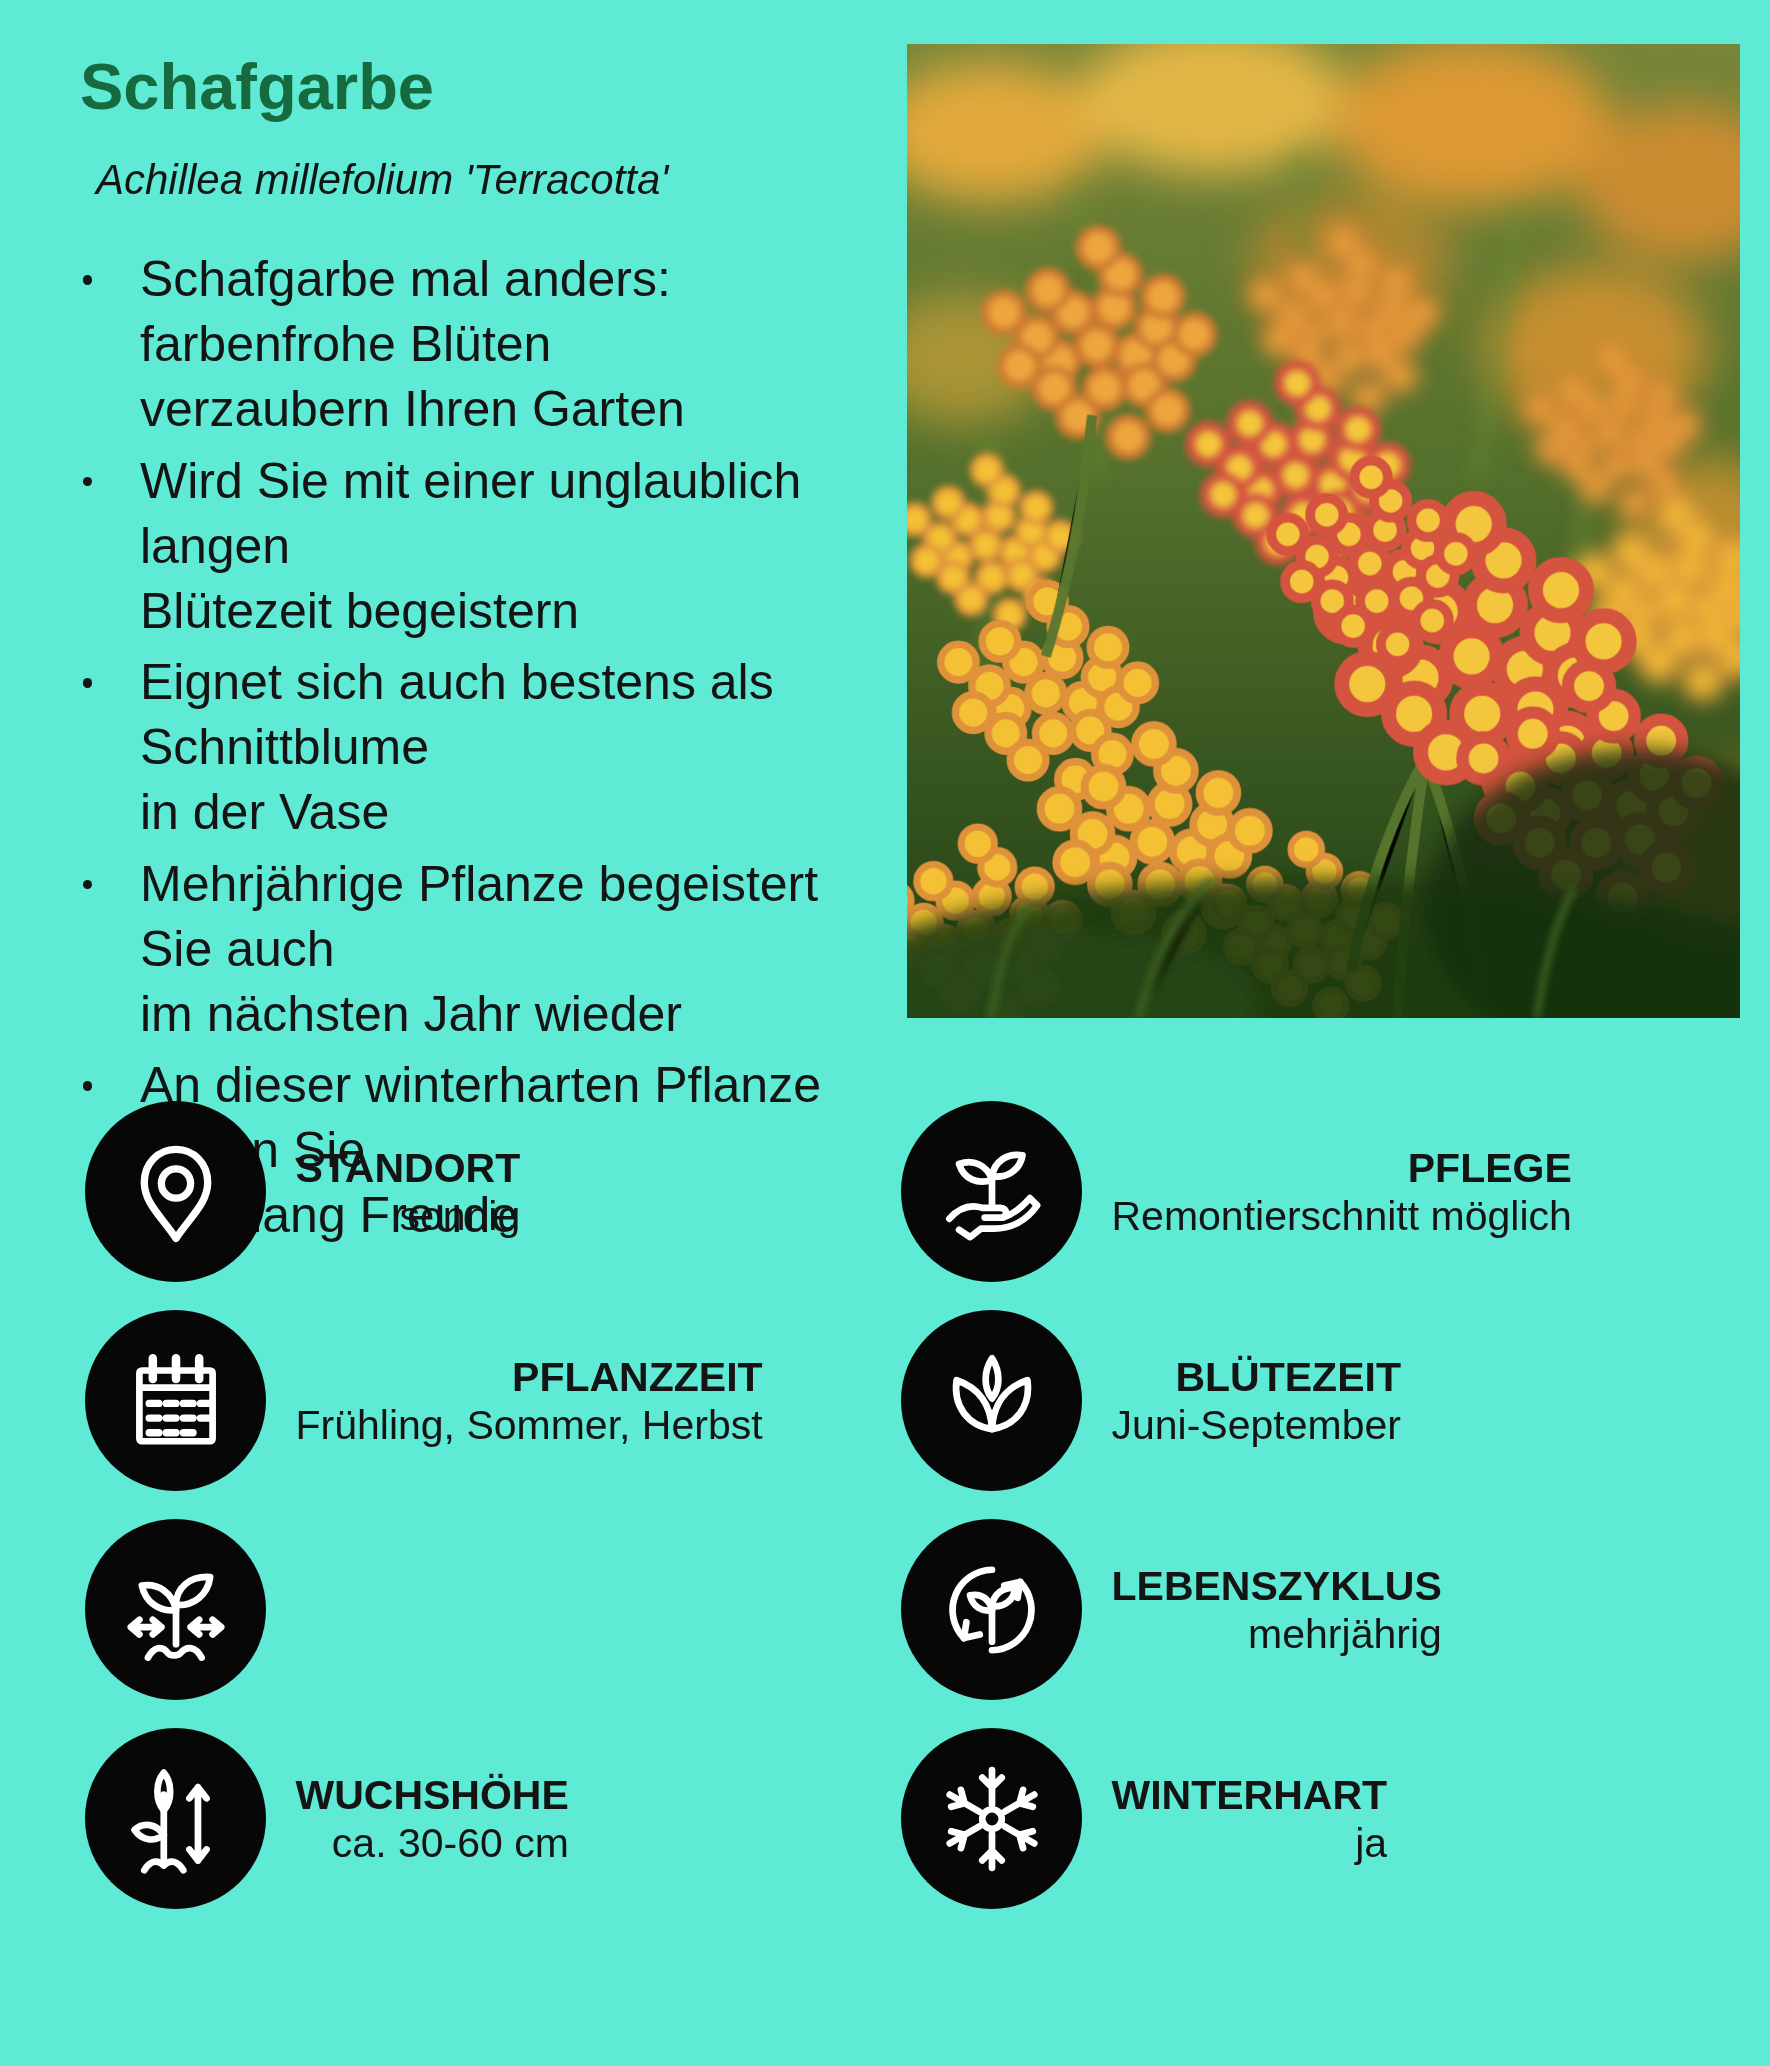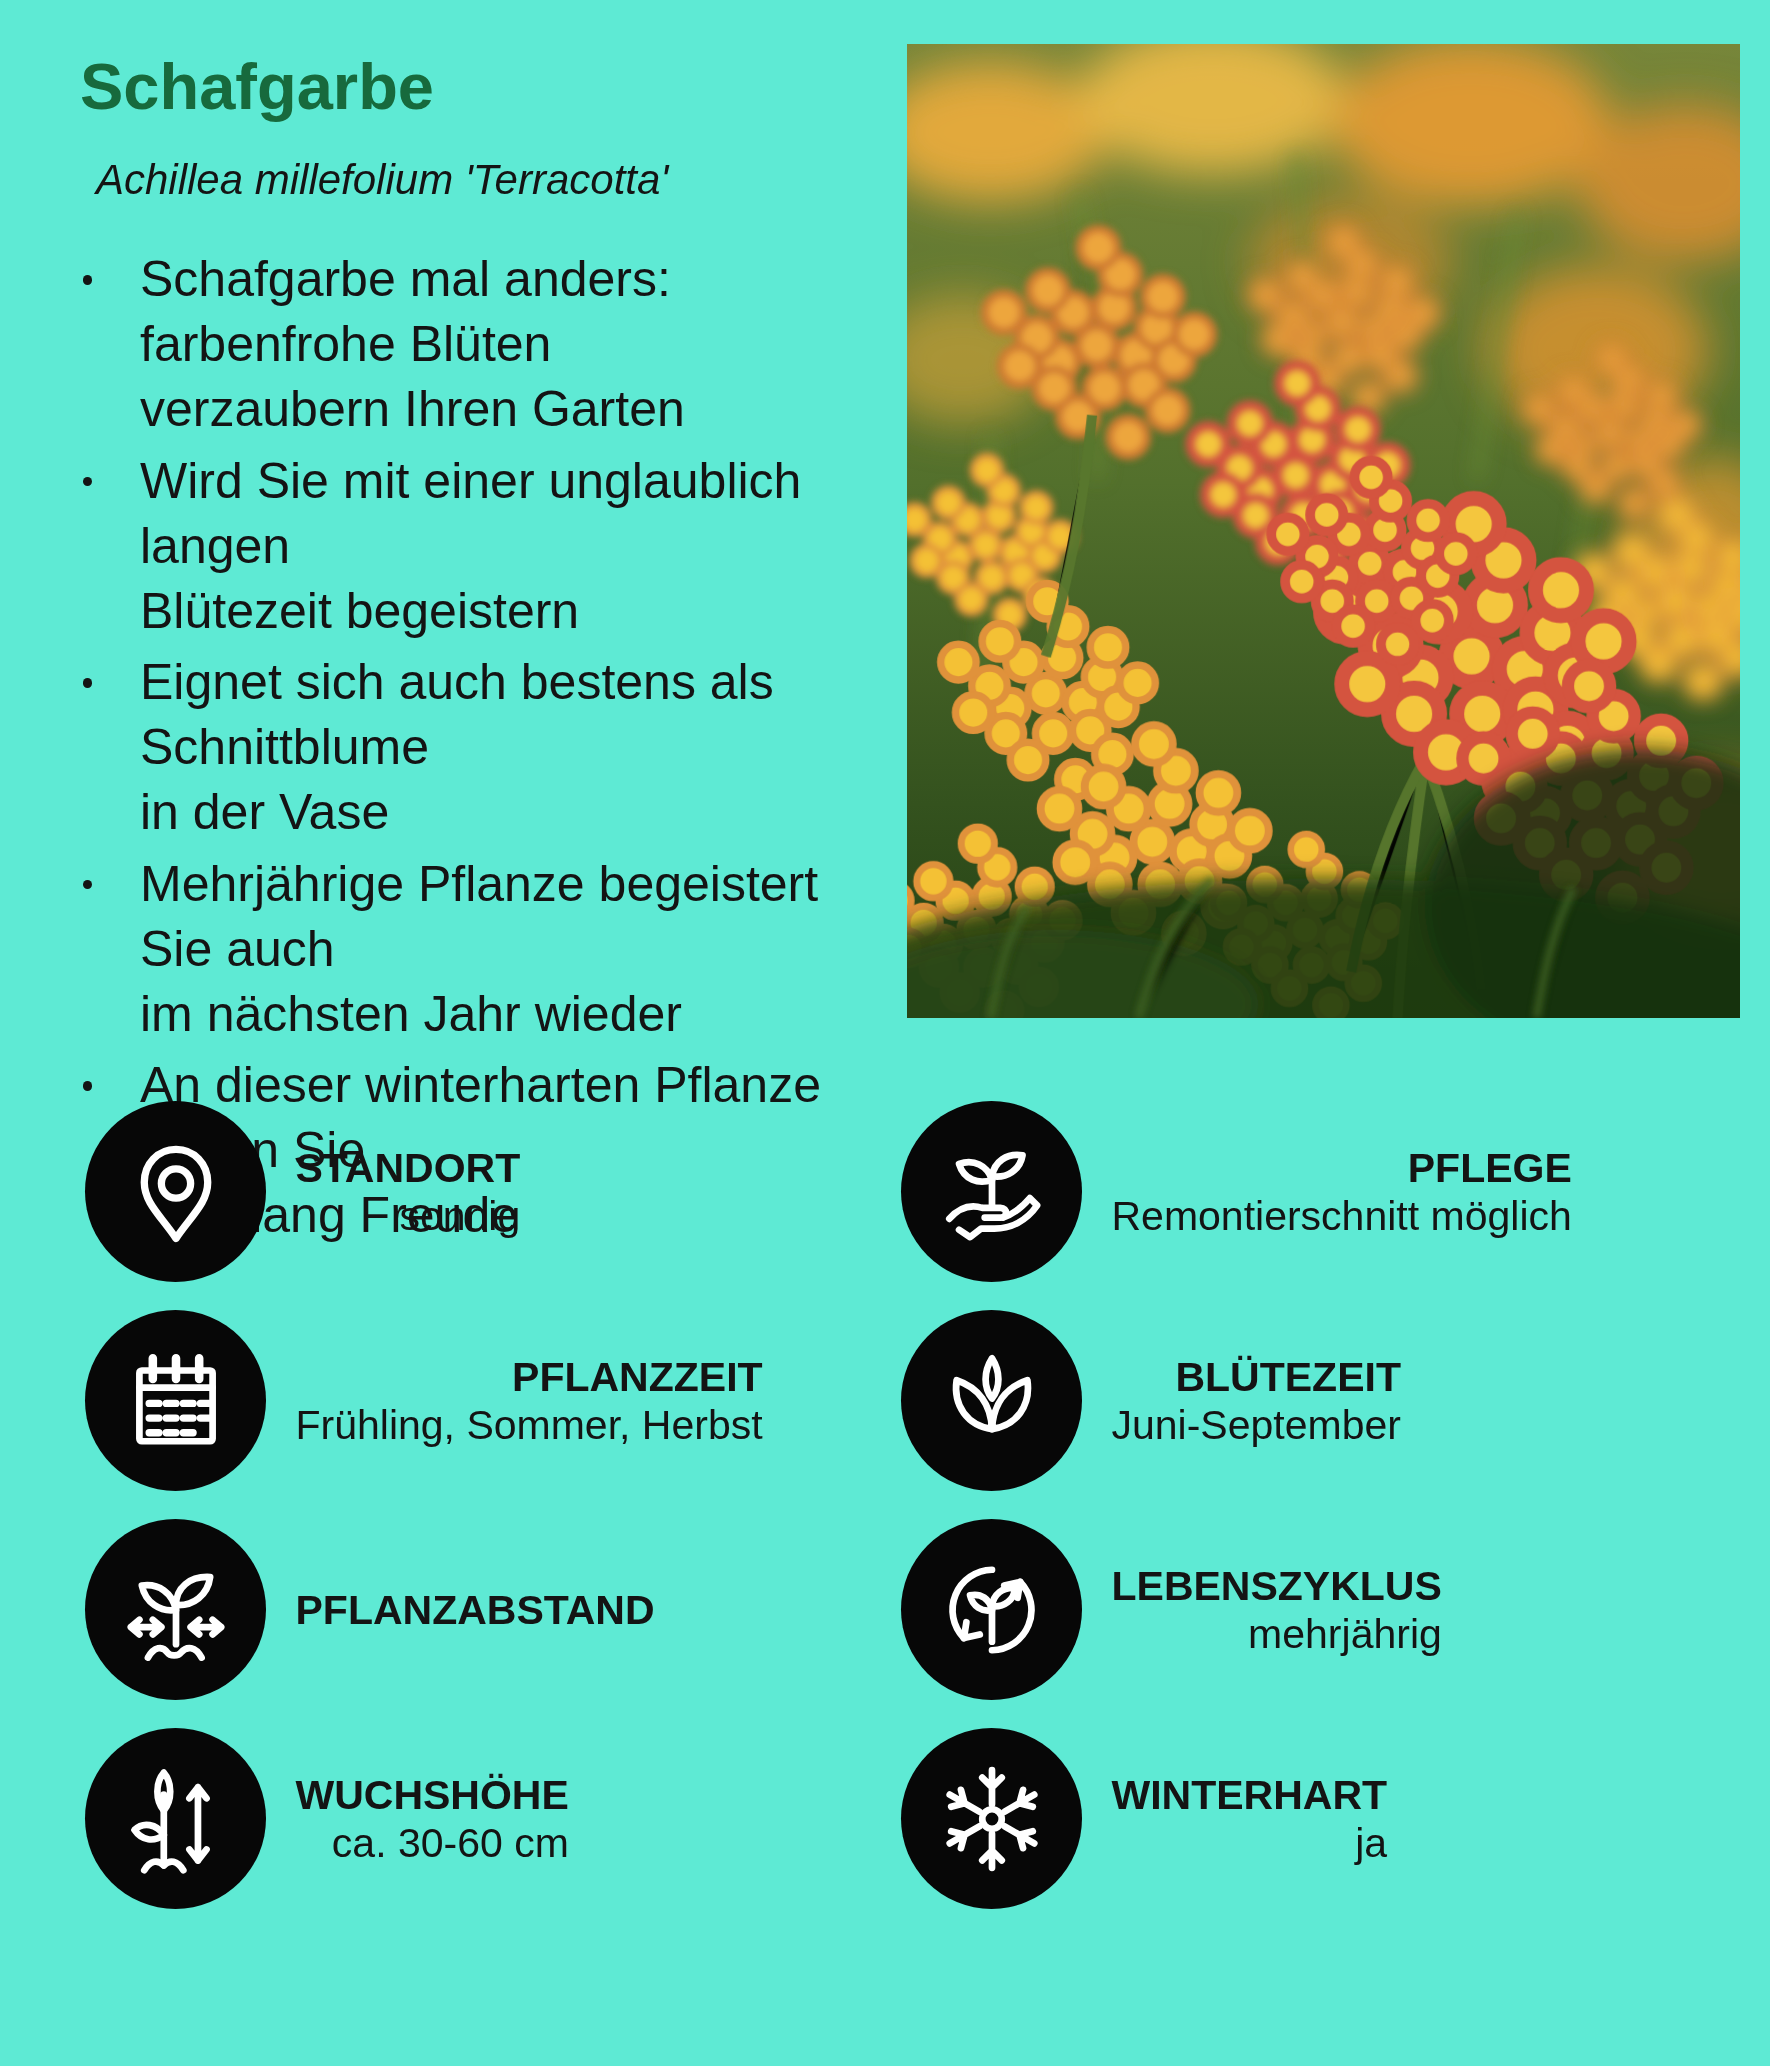--- a/index.html
+++ b/index.html
@@ -256,21 +256,20 @@
         <svg viewBox="0 0 100 100" stroke-width="5.5">
           <path d="M50 46v32"></path>
           <path d="M50 50C37 52 25 44 22 30c14-2 25 6 28 20z"></path>
           <path d="M50 46c0-14 11-24 28-23-2 15-14 24-28 23z"></path>
           <path d="M13 64h25M13 64l7-6M13 64l7 6M38 64l-7-6M38 64l-7 6"></path>
           <path d="M62 64h25M62 64l7-6M62 64l7 6M87 64l-7-6M87 64l-7 6"></path>
           <path d="M27 89c5-9 12-10 16-4 2 3 9 3 11 0 5-6 12-5 17 4"></path>
         </svg>
       </div>
       <div class="ftext">
-        <span class="flabel">PFLANZABSTAND</span>
       </div>
     </div>
 
     <div class="feature">
       <div class="badge">
         <svg viewBox="0 0 100 100" stroke-width="5.5">
           <path d="M50 83A33 33 0 0 0 73 27"></path>
           <path d="M73 27l-2 13M73 27l-13 3"></path>
           <path d="M50 17A33 33 0 0 0 27 73"></path>
           <path d="M27 73l2-13M27 73l13-3"></path>

